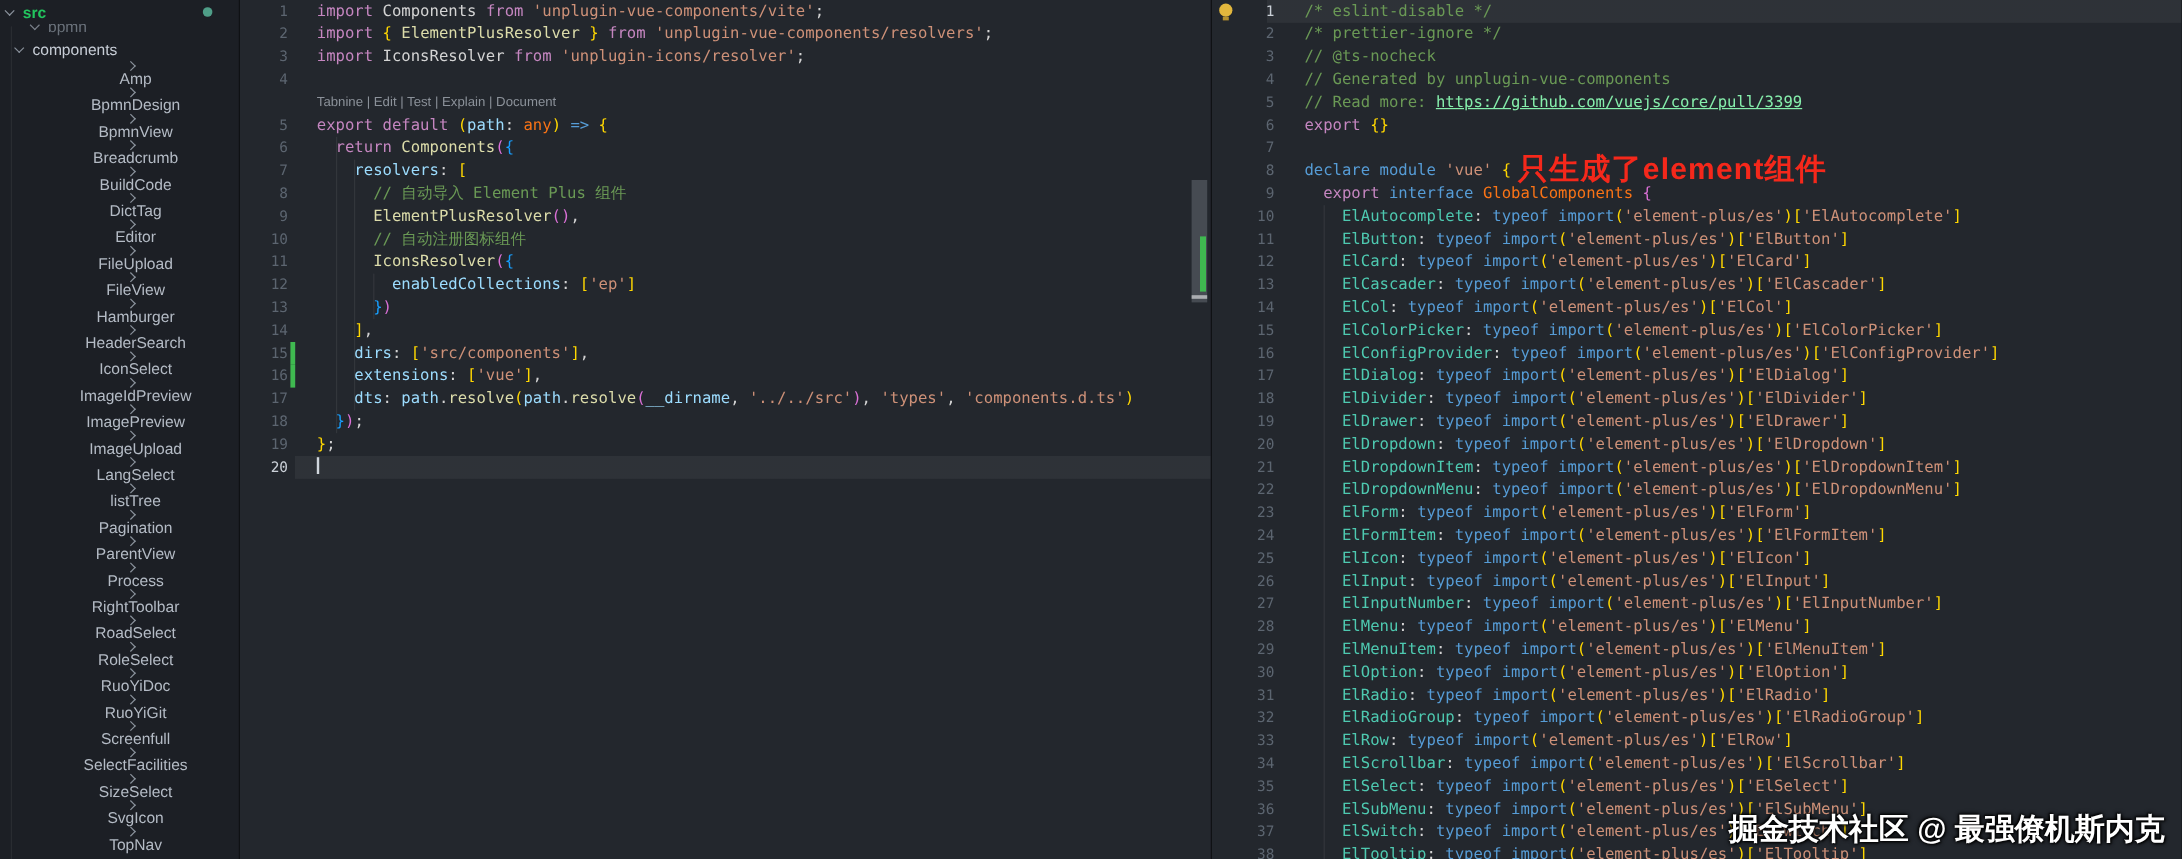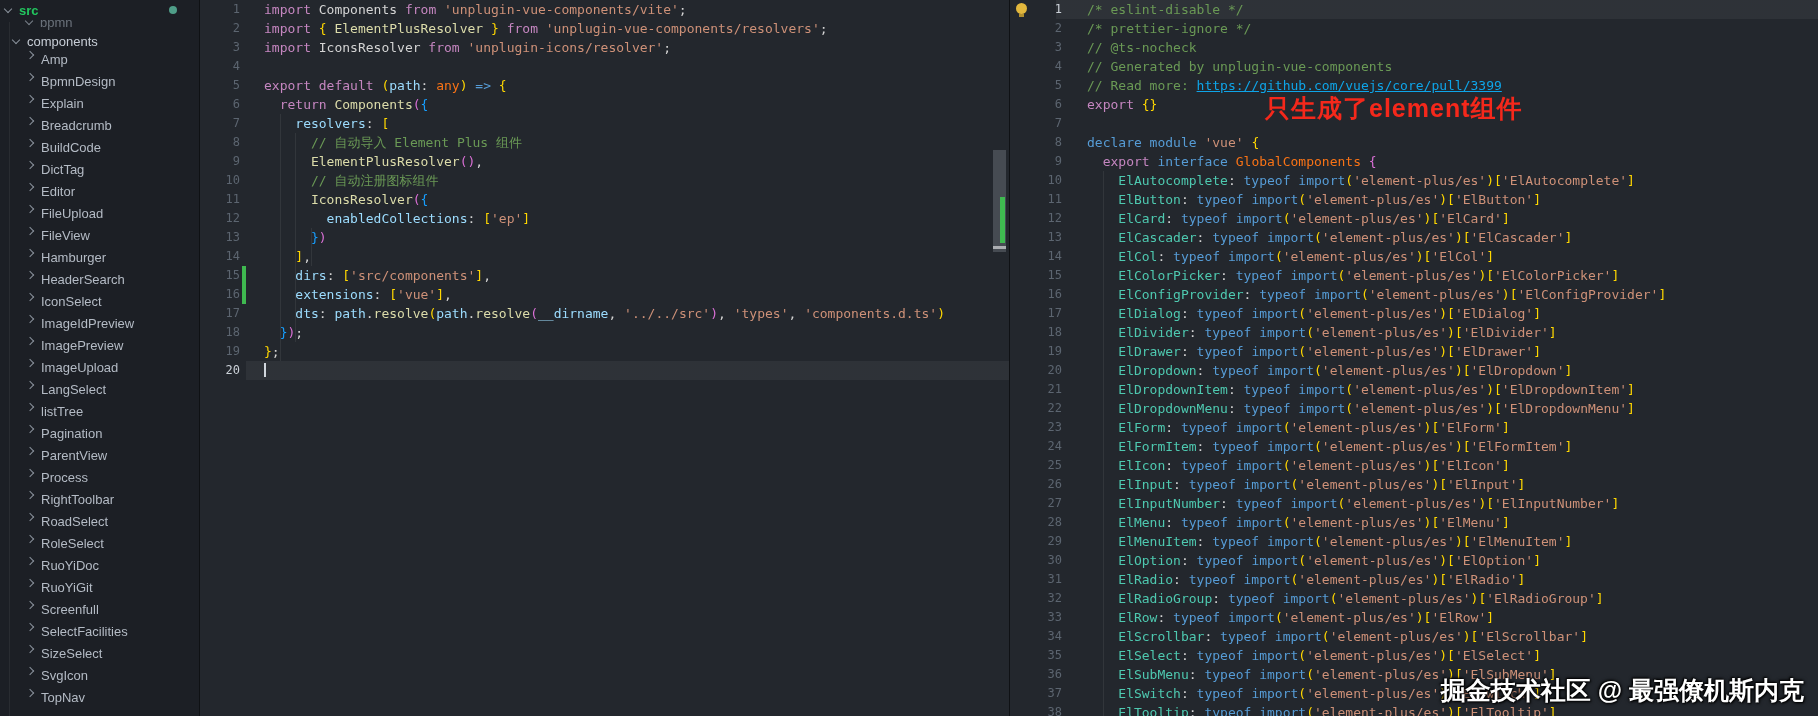--- a/index.html
+++ b/index.html
@@ -13,21 +13,21 @@
   .tree-guide{position:absolute;left:9px;top:22px;bottom:0;width:1px;background:rgba(255,255,255,0.06);}
   .side-header{height:20px;display:flex;align-items:center;padding-left:5px;font-weight:bold;color:#22c55e;}
   .side-header .dot{width:8px;height:8px;border-radius:50%;background:#4f9e88;margin-left:auto;margin-right:22px;}
   .chev{width:5px;height:5px;border-right:1.5px solid #8a929c;border-bottom:1.5px solid #8a929c;
         display:inline-block;flex:none;margin-right:8px;}
   .chev.right{transform:rotate(-45deg);}
   .chev.down{transform:rotate(45deg);margin-top:-3px;}
   .partial-row{height:10px;overflow:hidden;position:relative;color:#78808a;}
   .partial-inner{display:flex;align-items:center;padding-left:26px;height:20px;transform:translateY(-8px);opacity:.85;}
   .folder-row{height:22px;display:flex;align-items:center;padding-left:13px;color:#c7cdd6;}
-  .item{height:22px;display:flex;padding-left:27px;color:#b4bbc5;}
+  .item{height:22px;display:flex;align-items:center;padding-left:27px;color:#b4bbc5;flex-direction:column;}
 
   
   .editor{position:absolute;top:0;height:716px;background:#23272d;}
   .editor.mid{left:200px;width:809px;}
   .editor.right{left:1009px;width:809px;border-left:1px solid #0f1114;box-sizing:border-box;}
   .row{display:flex;height:19px;line-height:19px;white-space:pre;position:relative;}
   .ln{width:40px;text-align:right;color:#5c6570;flex:none;font-size:12px;}
   .right .ln{width:30px;}
   .bulb{width:22px;flex:none;position:relative;}
   .bulb-icon{position:absolute;left:6px;top:3px;width:11px;height:11px;border-radius:50%;background:#e2b73d;}
@@ -45,34 +45,34 @@
   
   .ovr-thumb{position:absolute;left:793px;top:150px;width:13px;height:102px;background:rgba(195,205,215,0.22);}
   .ovr-green{position:absolute;left:800px;top:197px;width:5px;height:46px;background:#3fb950;}
   .ovr-dash{position:absolute;left:793px;top:246px;width:13px;height:3px;background:rgba(255,255,255,0.55);}
 
   
   .tk-kw{color:#c586c0;}
   .tk-kwb{color:#569cd6;}
   .tk-str{color:#ce9178;}
   .tk-com{color:#6a9955;}
-  .tk-lnk{color:#0ea5e9;text-decoration:underline;}
+  .tk-lnk{color:#86efac;text-decoration:underline;}
   .tk-fn{color:#dcdcaa;}
   .tk-cls{color:#dcdcaa;}
   .tk-prop{color:#9cdcfe;text-align:center;}
   .tk-var{color:#9cdcfe;}
   .tk-type{color:#f97316;}
   .tk-el{color:#4ec9b0;}
   .tk-txt{color:#d4d4d4;}
   .tk-b1{color:#ffd700;}
   .tk-b2{color:#da70d6;}
   .tk-b3{color:#179fff;}
 
   
-  .annotation{position:absolute;left:1265px;top:92px;font-size:25px;font-weight:600;
+  .annotation{position:absolute;left:1265px;top:124px;font-size:25px;font-weight:600;
               font-family:"Liberation Sans","DejaVu Sans",sans-serif;letter-spacing:1px;}
   .watermark{position:absolute;right:14px;top:674px;font-size:25px;font-weight:bold;color:#ffffff;
              font-family:"Liberation Sans","DejaVu Sans",sans-serif;
              text-shadow:0 0 4px #000,1px 1px 2px #000,-1px -1px 2px #000;}
 </style>
 </head>
 <body>
 
 <div class="app">
 
@@ -97,21 +97,21 @@
         <div class="item">
           <span class="chev right"></span>
           <span>Amp</span>
         </div>
         <div class="item">
           <span class="chev right"></span>
           <span>BpmnDesign</span>
         </div>
         <div class="item">
           <span class="chev right"></span>
-          <span>Explain</span>
+          <span>BpmnView</span>
         </div>
         <div class="item">
           <span class="chev right"></span>
           <span>Breadcrumb</span>
         </div>
         <div class="item">
           <span class="chev right"></span>
           <span>BuildCode</span>
         </div>
         <div class="item">
@@ -216,20 +216,21 @@
         </div>
       </div>
   </aside>
 
   <section class="editor mid">
     <div id="mid-lines">
         <div class="row"><span class="ln">1</span><span class="bar"></span><span class="code"><span class="tk-kw">import </span><span class="tk-txt">Components</span><span class="tk-kw"> from </span><span class="tk-str">'unplugin-vue-components/vite'</span><span class="tk-txt">;</span></span></div>
         <div class="row"><span class="ln">2</span><span class="bar"></span><span class="code"><span class="tk-kw">import </span><span class="tk-b1">{ </span><span class="tk-cls">ElementPlusResolver</span><span class="tk-b1"> }</span><span class="tk-kw"> from </span><span class="tk-str">'unplugin-vue-components/resolvers'</span><span class="tk-txt">;</span></span></div>
         <div class="row"><span class="ln">3</span><span class="bar"></span><span class="code"><span class="tk-kw">import </span><span class="tk-txt">IconsResolver</span><span class="tk-kw"> from </span><span class="tk-str">'unplugin-icons/resolver'</span><span class="tk-txt">;</span></span></div>
         <div class="row"><span class="ln">4</span><span class="bar"></span><span class="code"></span></div>
+        <div class="row"><span class="ln"></span><span class="bar"></span><span class="code lens">Tabnine | Edit | Test | Explain | Document</span></div>
         <div class="row"><span class="ln">5</span><span class="bar"></span><span class="code"><span class="tk-kw">export default </span><span class="tk-b1">(</span><span class="tk-var">path</span><span class="tk-txt">: </span><span class="tk-type">any</span><span class="tk-b1">)</span><span class="tk-kwb"> =&gt; </span><span class="tk-b1">{</span></span></div>
         <div class="row"><span class="ln">6</span><span class="bar"></span><span class="code"><span class="tk-kw">  return </span><span class="tk-fn">Components</span><span class="tk-b2">(</span><span class="tk-b3">{</span></span></div>
         <div class="row"><span class="ln">7</span><span class="bar"></span><span class="code"><span class="tk-prop">    resolvers</span><span class="tk-txt">: </span><span class="tk-b1">[</span></span></div>
         <div class="row"><span class="ln">8</span><span class="bar"></span><span class="code"><span class="tk-com">      // 自动导入 Element Plus 组件</span></span></div>
         <div class="row"><span class="ln">9</span><span class="bar"></span><span class="code"><span class="tk-fn">      ElementPlusResolver</span><span class="tk-b2">()</span><span class="tk-txt">,</span></span></div>
         <div class="row"><span class="ln">10</span><span class="bar"></span><span class="code"><span class="tk-com">      // 自动注册图标组件</span></span></div>
         <div class="row"><span class="ln">11</span><span class="bar"></span><span class="code"><span class="tk-fn">      IconsResolver</span><span class="tk-b2">(</span><span class="tk-b3">{</span></span></div>
         <div class="row"><span class="ln">12</span><span class="bar"></span><span class="code"><span class="tk-prop">        enabledCollections</span><span class="tk-txt">: </span><span class="tk-b1">[</span><span class="tk-str">'ep'</span><span class="tk-b1">]</span></span></div>
         <div class="row"><span class="ln">13</span><span class="bar"></span><span class="code"><span class="tk-b3">      }</span><span class="tk-b2">)</span></span></div>
         <div class="row"><span class="ln">14</span><span class="bar"></span><span class="code"><span class="tk-b1">    ]</span><span class="tk-txt">,</span></span></div>

